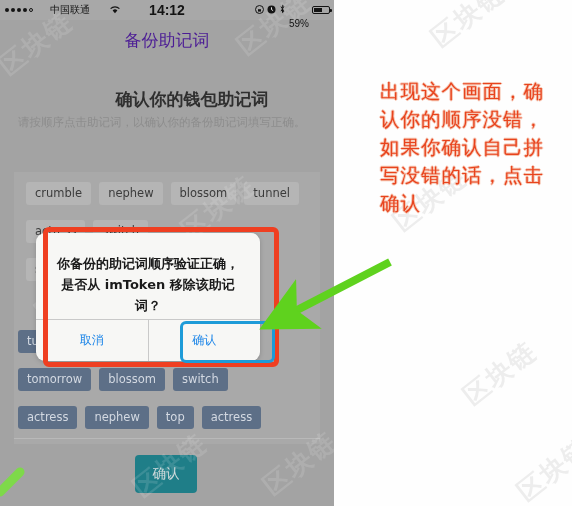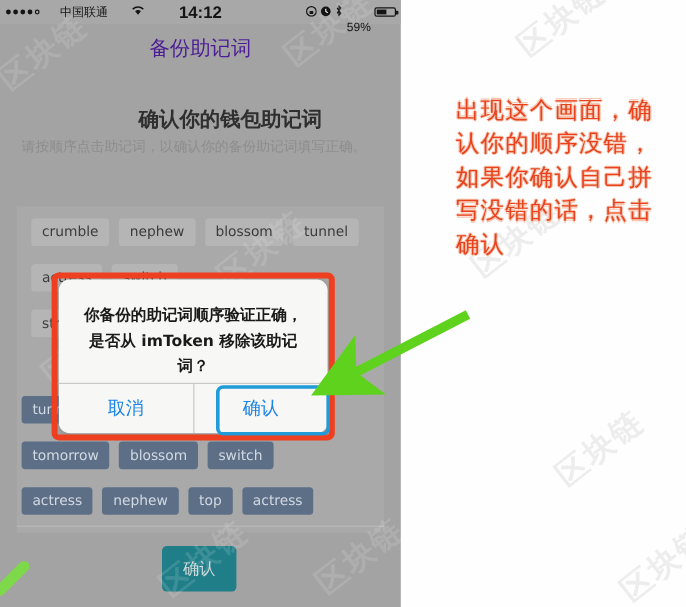--- a/index.html
+++ b/index.html
@@ -99,41 +99,41 @@
   }
 
   
   .modal-outline{
     position:absolute;left:43px;top:227px;width:236px;height:140px;
     border:5px solid #ef3f21;border-radius:6px;
     box-sizing:border-box;
     z-index:30;
   }
   .modal{
-    position:absolute;left:49px;top:233px;width:224px;height:128px;
+    position:absolute;left:36px;top:233px;width:224px;height:128px;
     background:#f7f7f5;border-radius:9px;
     box-shadow:0 1px 5px rgba(0,0,0,0.18);
     z-index:25;
     overflow:hidden;
   }
   .modal-msg{
     padding:20px 16px 0 16px;
     text-align:center;
     font-size:13px;line-height:21px;
     color:#1a1a1a;font-weight:bold;
     font-family:"DejaVu Sans",sans-serif;
   }
   .modal-actions{
     position:absolute;left:0;bottom:0;width:100%;height:41px;
     border-top:1px solid #c9c9c9;
     display:flex;
   }
   .modal-btn{
     flex:1;display:flex;align-items:center;justify-content:center;
-    font-size:15px;color:#1a84e8;
+    font-size:12px;color:#1a84e8;
     font-family:"DejaVu Sans",sans-serif;
   }
   .modal-btn.cancel{border-right:1px solid #c9c9c9;}
   .blue-highlight{
     position:absolute;left:180px;top:321px;width:95px;height:42px;
     border:3px solid #1e9bd8;border-radius:6px;box-sizing:border-box;
     z-index:40;pointer-events:none;
   }
 
   

